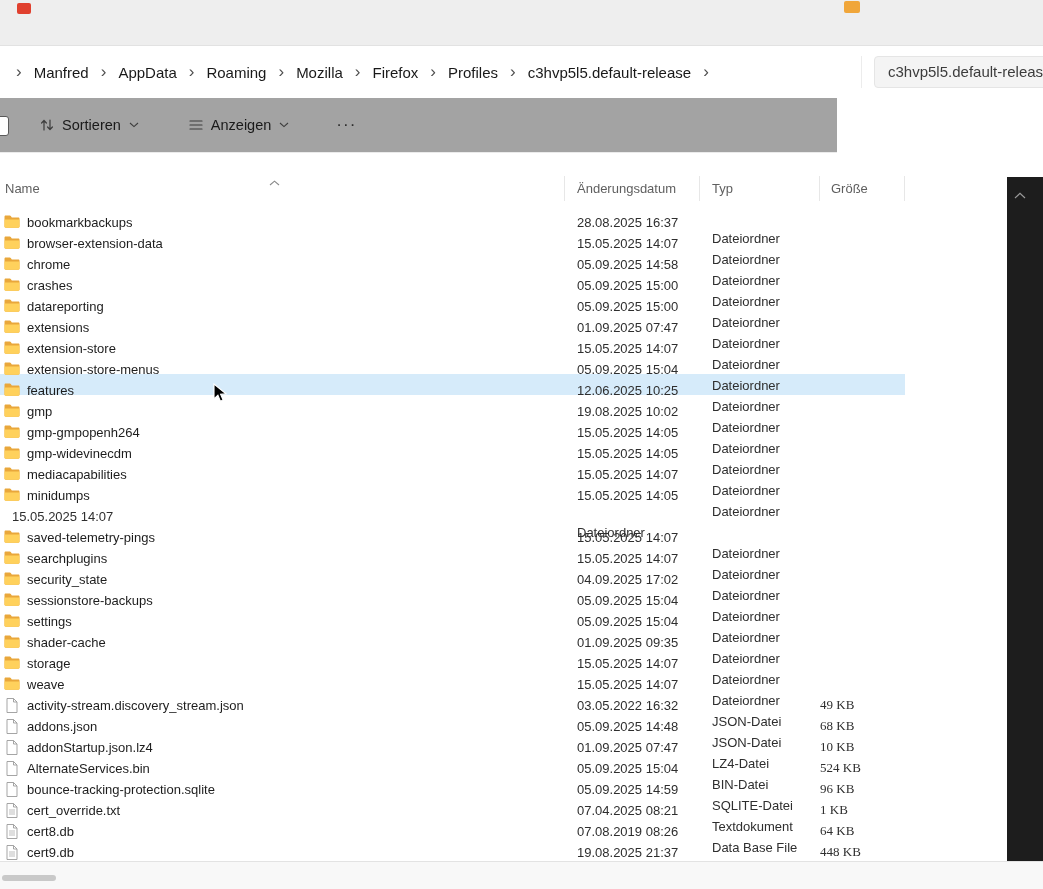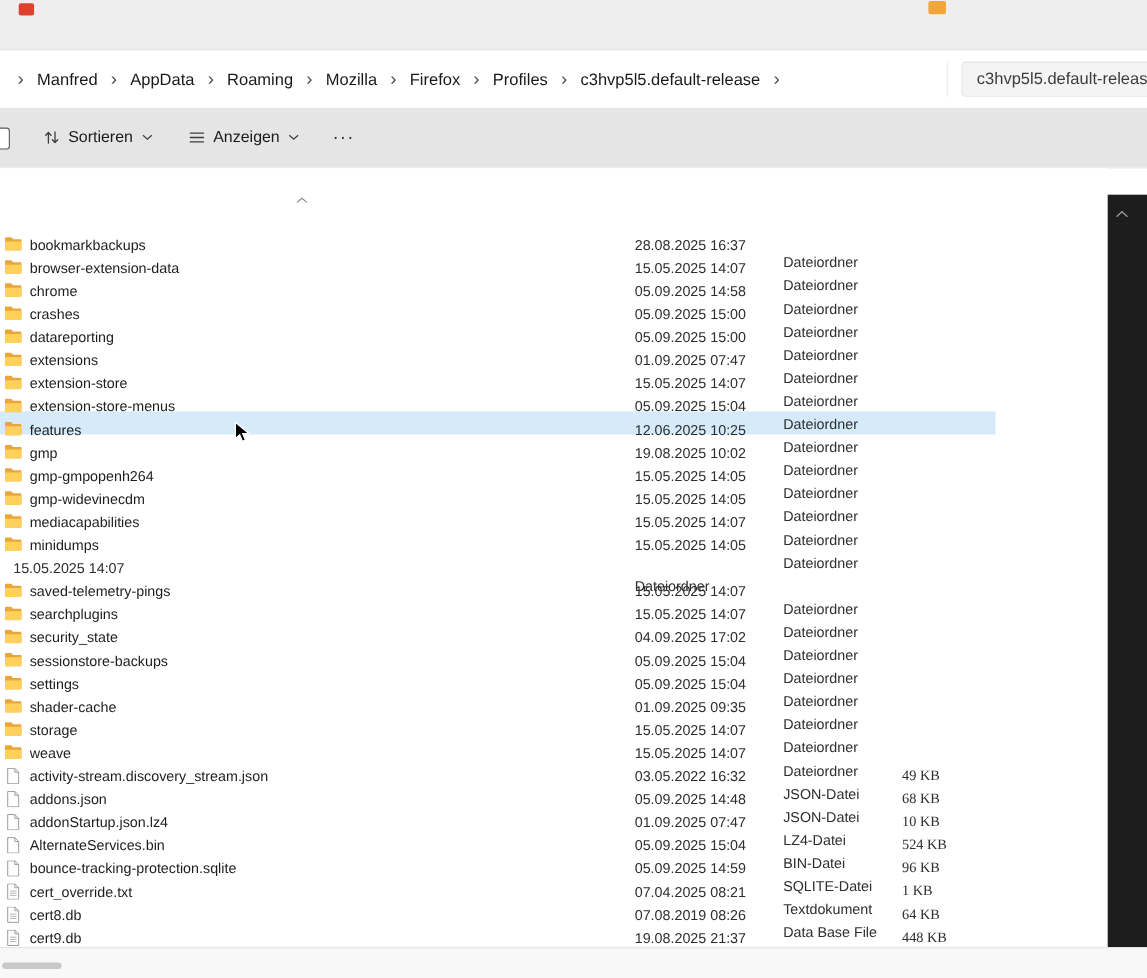--- a/index.html
+++ b/index.html
@@ -25,21 +25,21 @@
   .breadcrumb .sep{font-size:17px;color:#4f4f4f;margin:0 10px;line-height:1;transform:translateY(-1px);}
   .addr-divider{position:absolute;left:861px;top:10px;width:1px;height:32px;background:#ececec;}
   .addressbox{
     position:absolute;left:874px;top:10px;width:175px;height:32px;
     background:#f4f4f4;border:1px solid #e5e5e5;border-radius:4px;
     box-sizing:border-box;line-height:30px;padding-left:13px;
     font-size:15px;color:#3c3c3c;white-space:nowrap;overflow:hidden;
   }
 
   
-  .toolbar{position:absolute;left:0;top:98px;width:1043px;height:55px;background:#e5e5e5;border-bottom:1px solid #ebebeb;box-sizing:border-box;display:flex;align-items:center;padding-left:30px;}
+  .toolbar{position:absolute;left:0;top:98px;width:837px;height:55px;background:#a3a3a3;border-bottom:1px solid #ebebeb;box-sizing:border-box;display:flex;align-items:center;padding-left:30px;gap:17px;}
   .partial-icon{position:absolute;left:-9px;top:18px;width:16px;height:18px;border:1.4px solid #5a5a5a;border-radius:3px;background:#fff;}
   .tb-btn{display:inline-flex;align-items:center;gap:7px;height:36px;padding:0 9px;margin-right:14px;border:none;background:transparent;border-radius:4px;font-family:inherit;font-size:14.5px;color:#1a1a1a;cursor:default;}
   .tb-ic{display:inline-flex;align-items:center;}
   .tb-chev{display:inline-flex;align-items:center;margin-left:1px;}
   .tb-more{display:inline-flex;align-items:center;justify-content:center;height:36px;width:34px;border:none;background:transparent;border-radius:4px;font-size:17px;letter-spacing:1px;color:#2d2d2d;cursor:default;}
 
   
   .content{position:absolute;left:0;top:153px;width:1007px;height:708px;background:#fff;}
   .sort-caret{position:absolute;left:269px;top:19px;}
   .header{position:absolute;left:0;top:23px;width:905px;display:grid;grid-template-columns:565px 135px 120px 85px;}
@@ -144,20 +144,26 @@
   </button>
 </div>
 
 <div class="content">
   <div class="sort-caret">
     <svg width="11" height="6" viewBox="0 0 11 6" fill="none" stroke="#8a8a8a" stroke-width="1.1">
         <path d="M1 5 L5.5 1.2 L10 5"></path>
       </svg>
   </div>
 
+  <div class="header">
+    <div class="hcell name">Name</div>
+    <div class="hcell date">Änderungsdatum</div>
+    <div class="hcell type">Typ</div>
+    <div class="hcell size">Größe</div>
+  </div>
 
   <div class="rows">
       <div class="row">
     <div class="cell name">
       <span class="icon folder">
         <svg width="16" height="13" viewBox="0 0 16 13">
           <path class="folder-back" d="M0.5 1.8 C0.5 1.1 1 0.6 1.7 0.6 h4.1 c0.4 0 0.8 0.2 1 0.5 l1 1.3 h6.5 c0.7 0 1.2 0.5 1.2 1.2 v8 c0 0.7 -0.5 1.2 -1.2 1.2 H1.7 C1 12.8 0.5 12.3 0.5 11.6 Z"></path>
           <path class="folder-front" d="M0.5 4.6 h15 v7 c0 0.7 -0.5 1.2 -1.2 1.2 H1.7 C1 12.8 0.5 12.3 0.5 11.6 Z"></path>
         </svg>
       </span>

